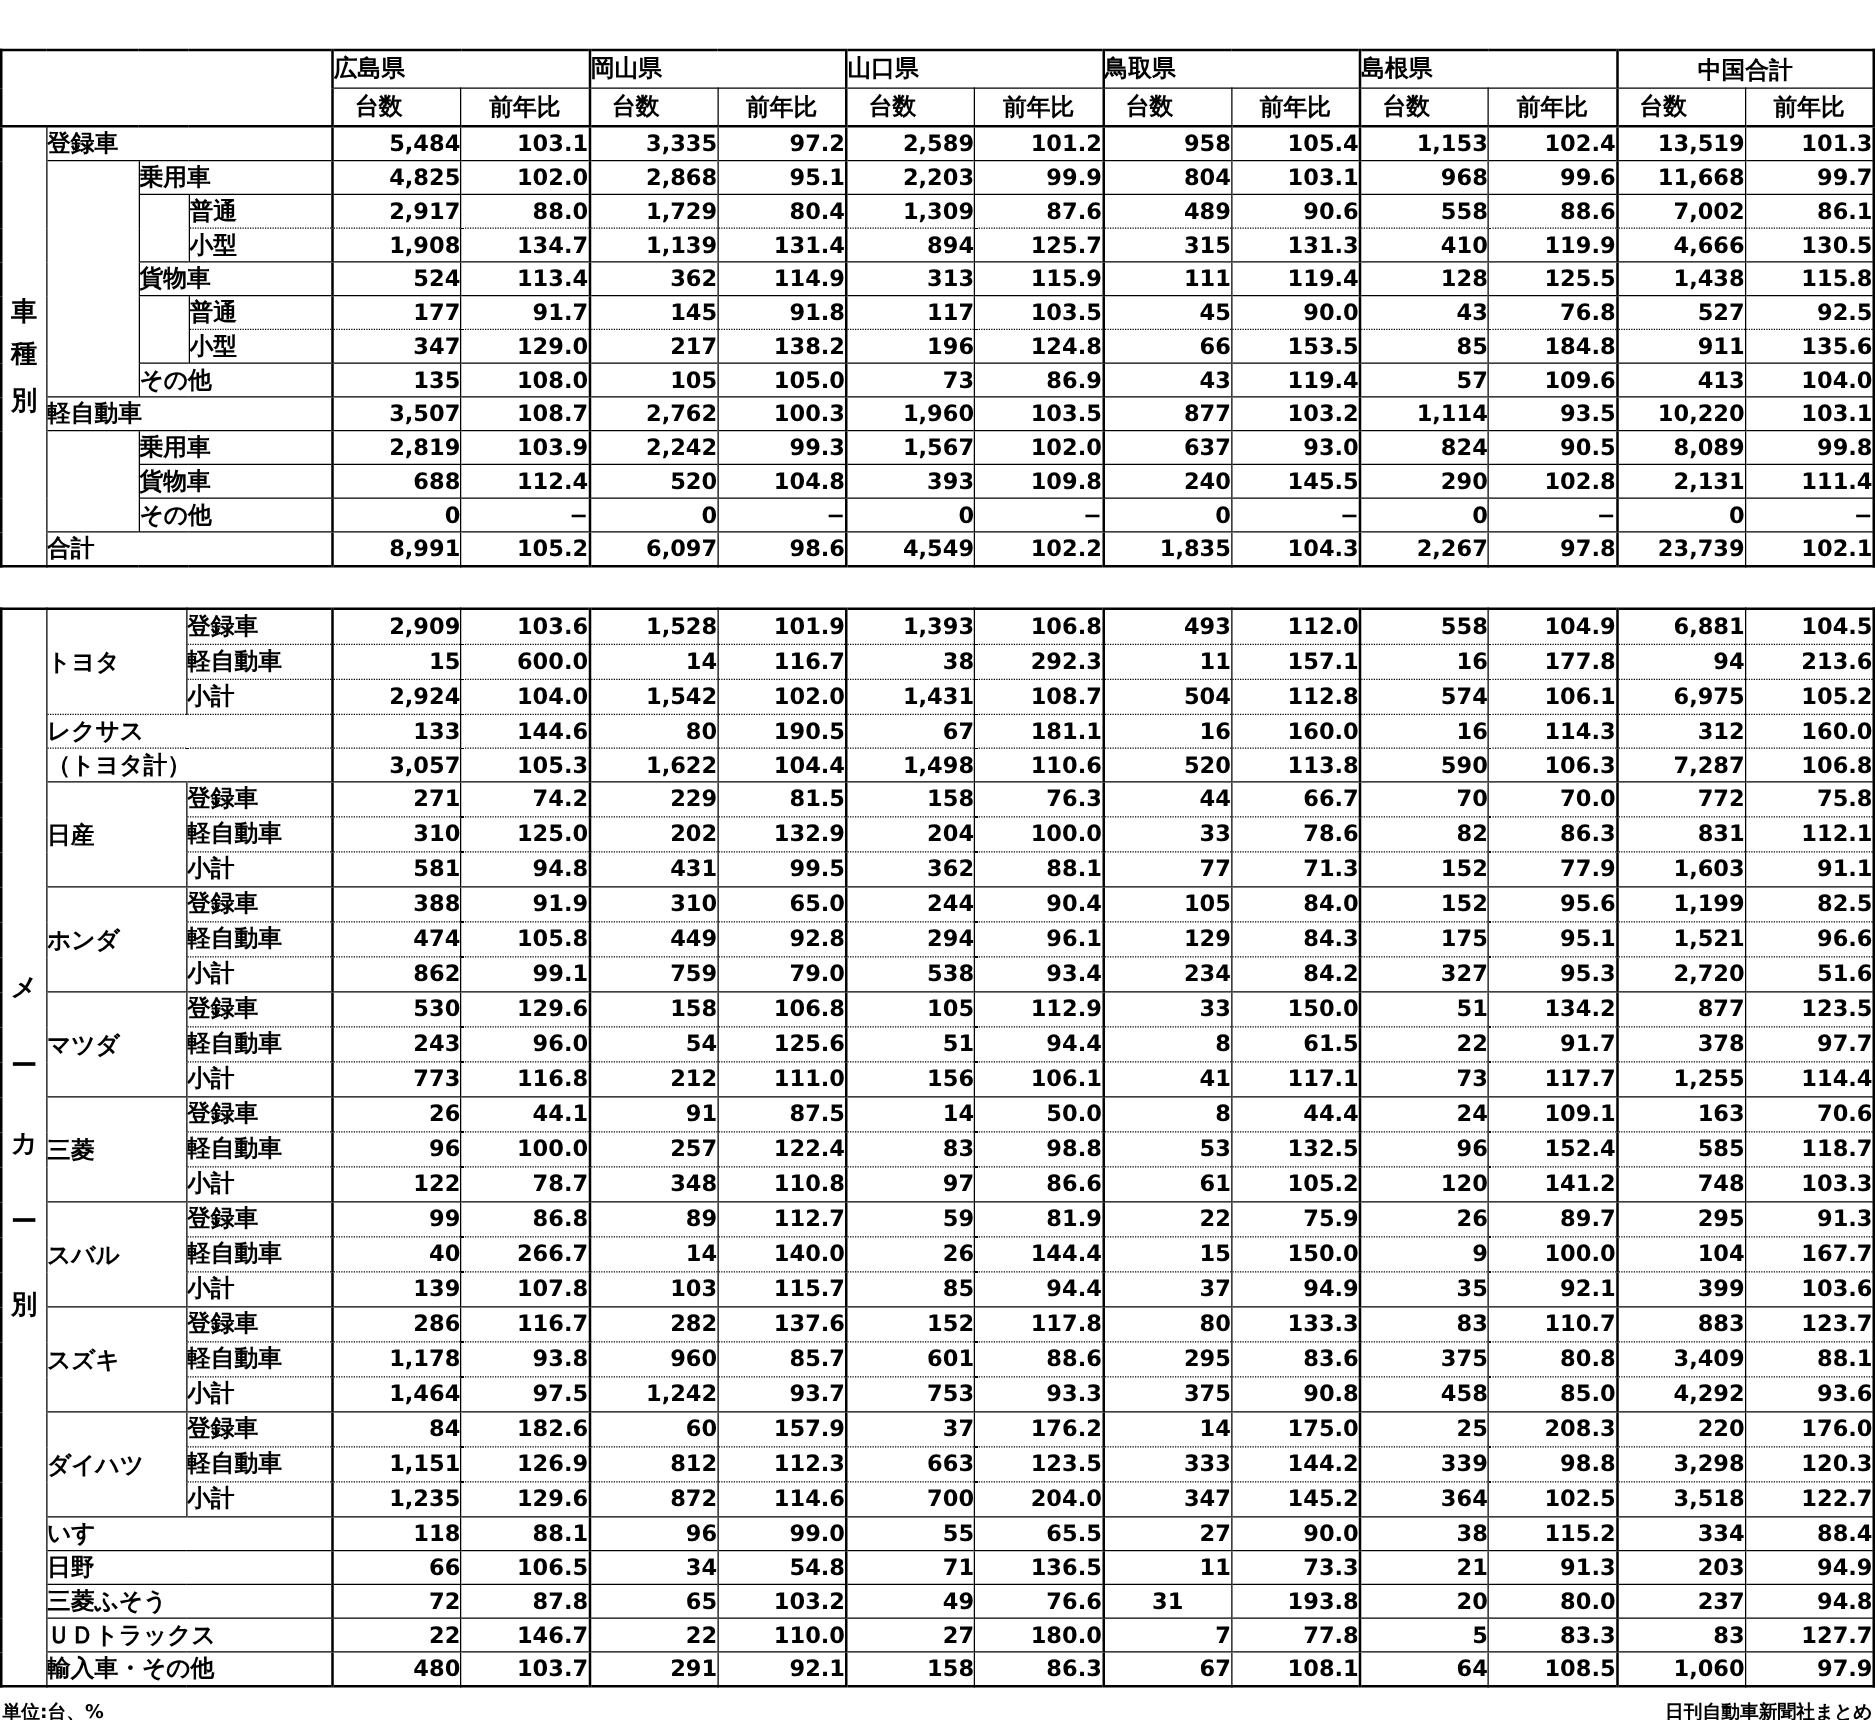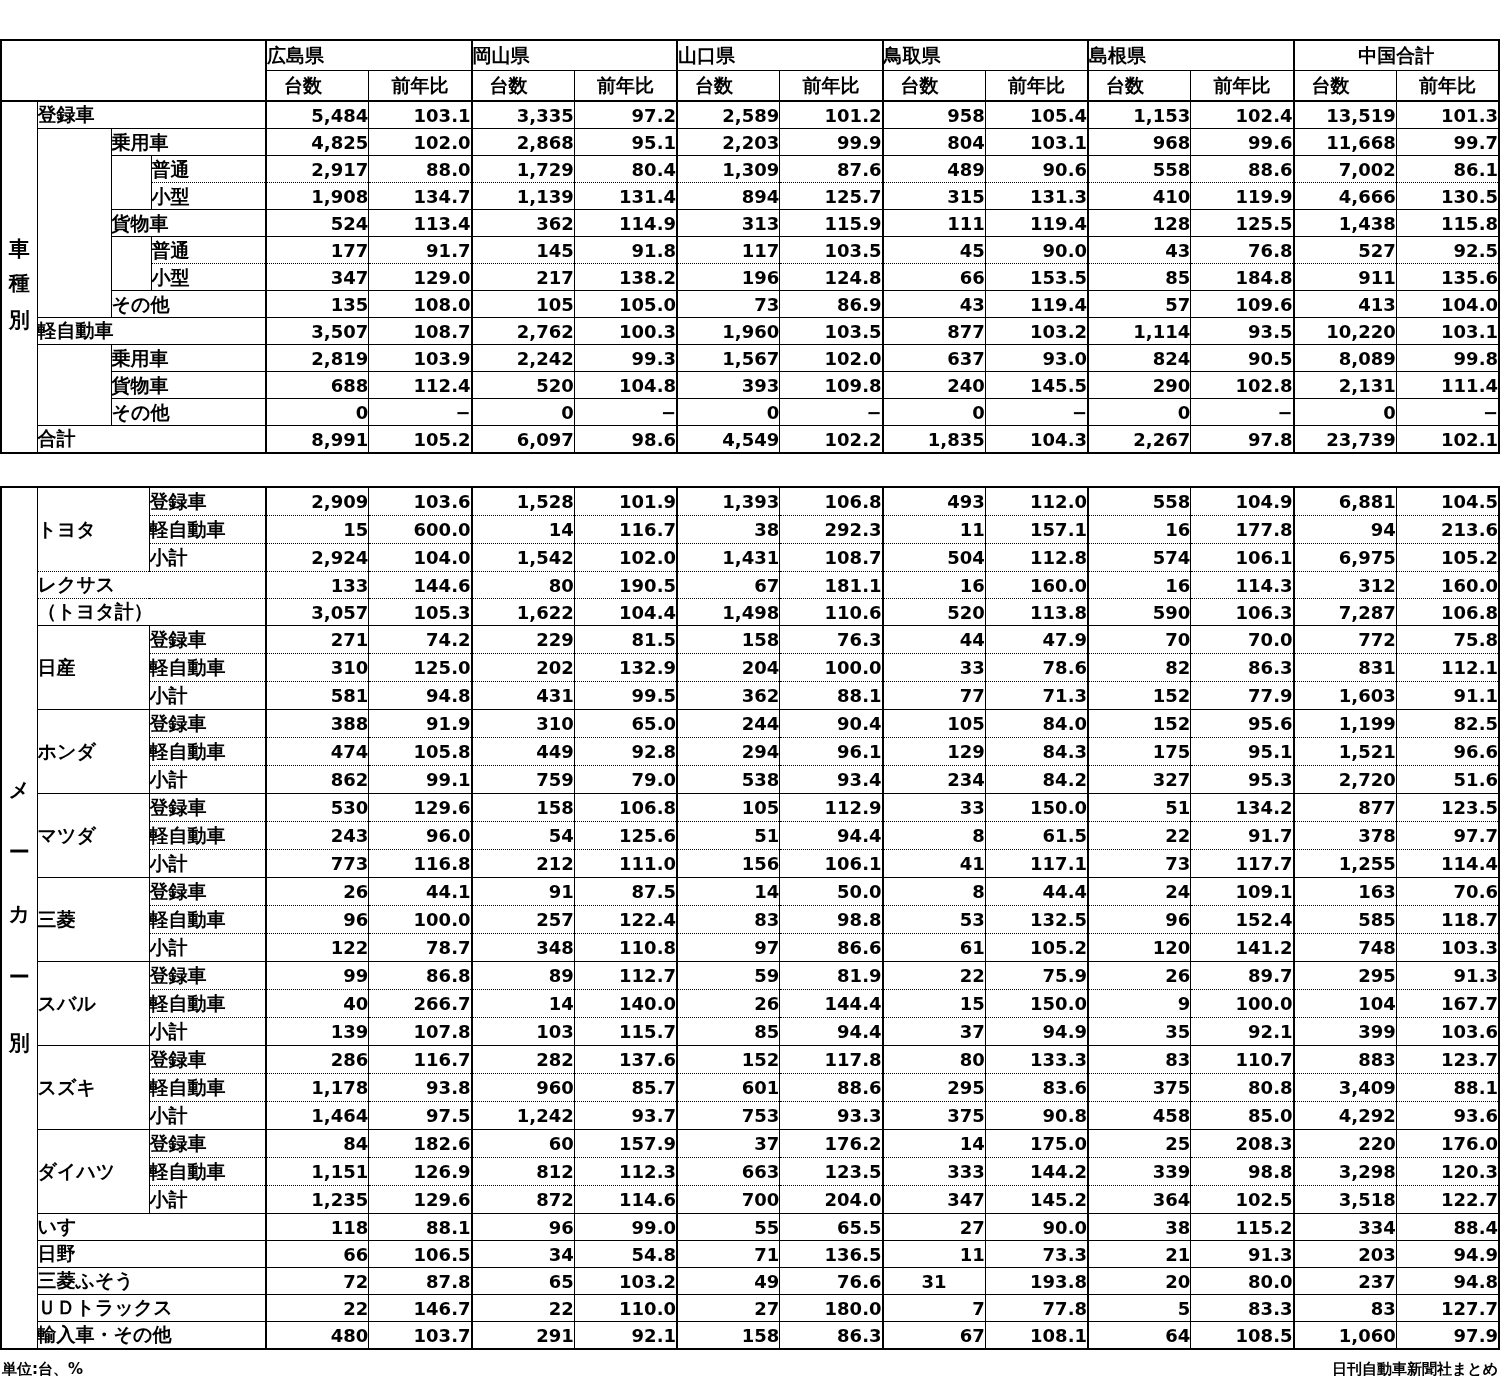--- a/index.html
+++ b/index.html
@@ -460,21 +460,21 @@
           <td class="cat" style="border-top: 1px solid rgb(0, 0, 0);">
             <div class="jx">登録車</div>
           </td>
           <td class="num grp" style="border-top: 1px solid rgb(0, 0, 0);">271</td>
           <td class="num" style="border-top: 1px solid rgb(0, 0, 0);">74.2</td>
           <td class="num grp" style="border-top: 1px solid rgb(0, 0, 0);">229</td>
           <td class="num" style="border-top: 1px solid rgb(0, 0, 0);">81.5</td>
           <td class="num grp" style="border-top: 1px solid rgb(0, 0, 0);">158</td>
           <td class="num" style="border-top: 1px solid rgb(0, 0, 0);">76.3</td>
           <td class="num grp" style="border-top: 1px solid rgb(0, 0, 0);">44</td>
-          <td class="num" style="border-top: 1px solid rgb(0, 0, 0);">47.9</td>
+          <td class="num" style="border-top: 1px solid rgb(0, 0, 0);">66.7</td>
           <td class="num grp" style="border-top: 1px solid rgb(0, 0, 0);">70</td>
           <td class="num" style="border-top: 1px solid rgb(0, 0, 0);">70.0</td>
           <td class="num grp" style="border-top: 1px solid rgb(0, 0, 0);">772</td>
           <td class="num" style="border-top: 1px solid rgb(0, 0, 0);">75.8</td>
         </tr>
         <tr>
           <td class="cat" style="border-top: 1px dotted rgb(0, 0, 0);">
             <div class="jx">軽自動車</div>
           </td>
           <td class="num grp" style="border-top: 1px dotted rgb(0, 0, 0);">310</td>

